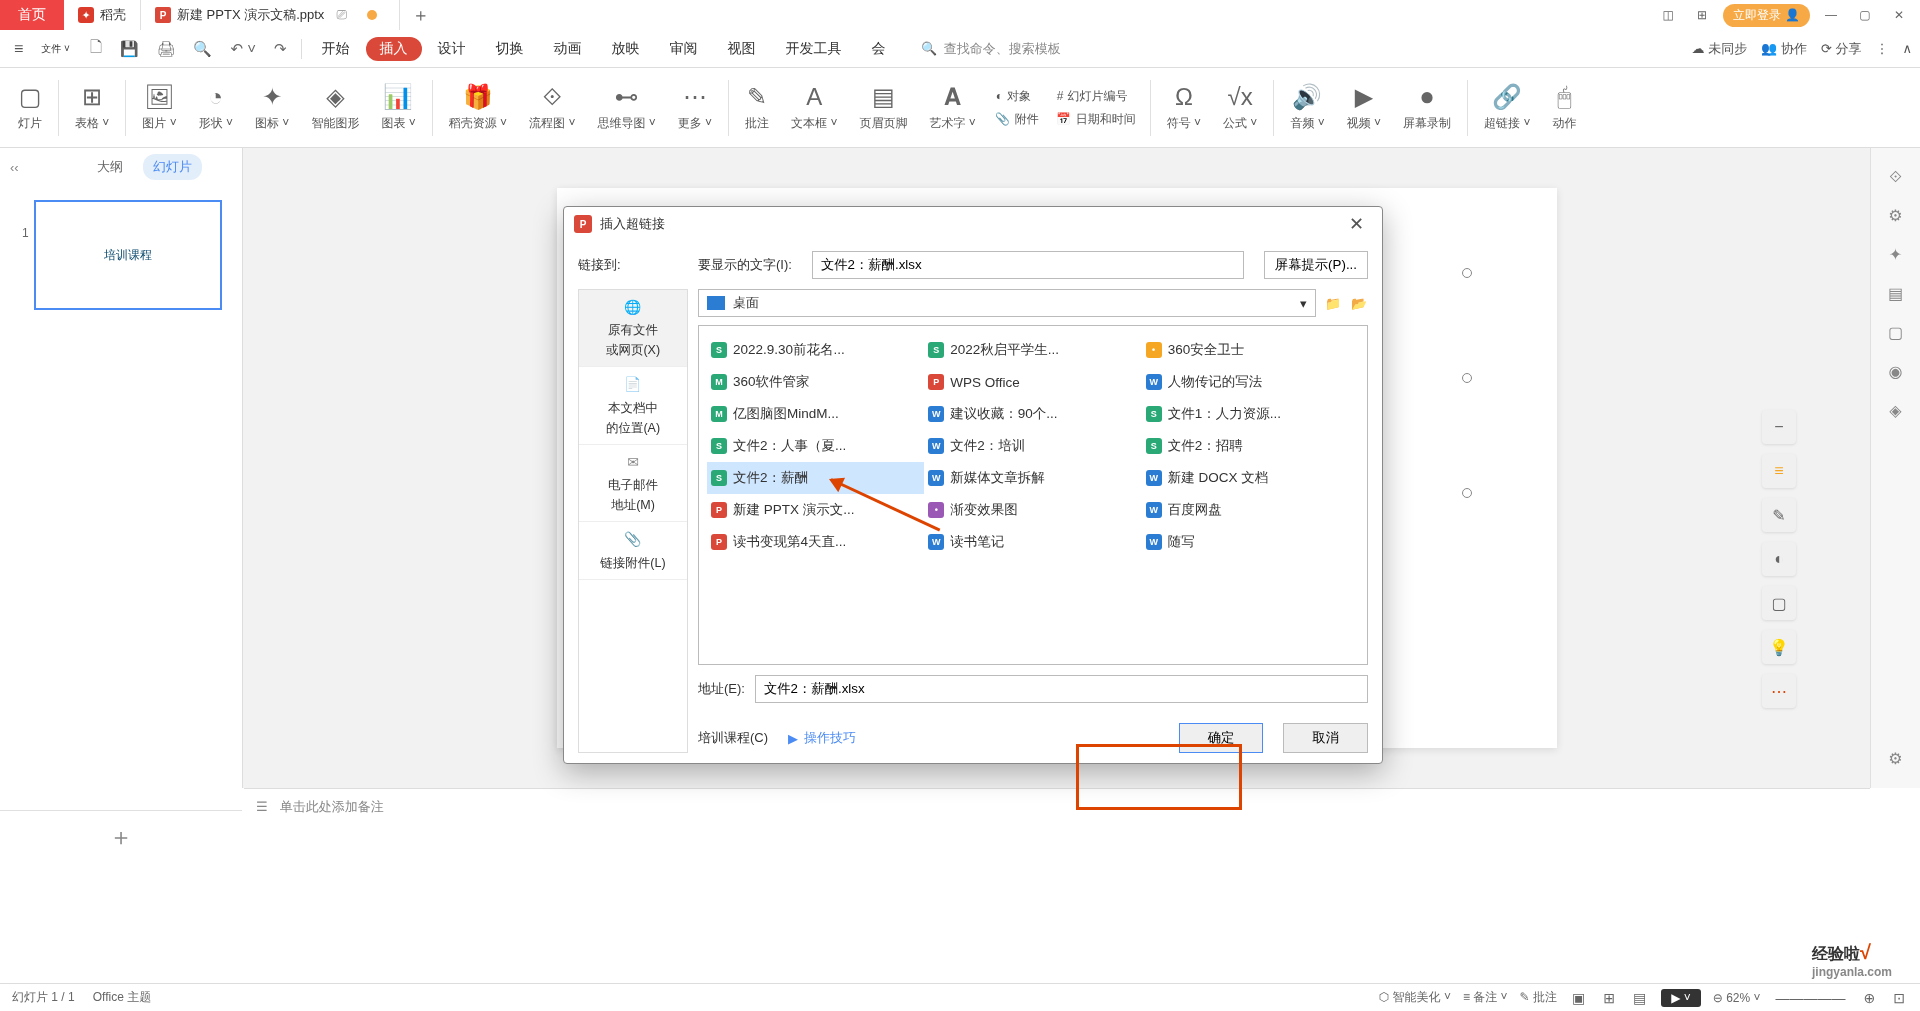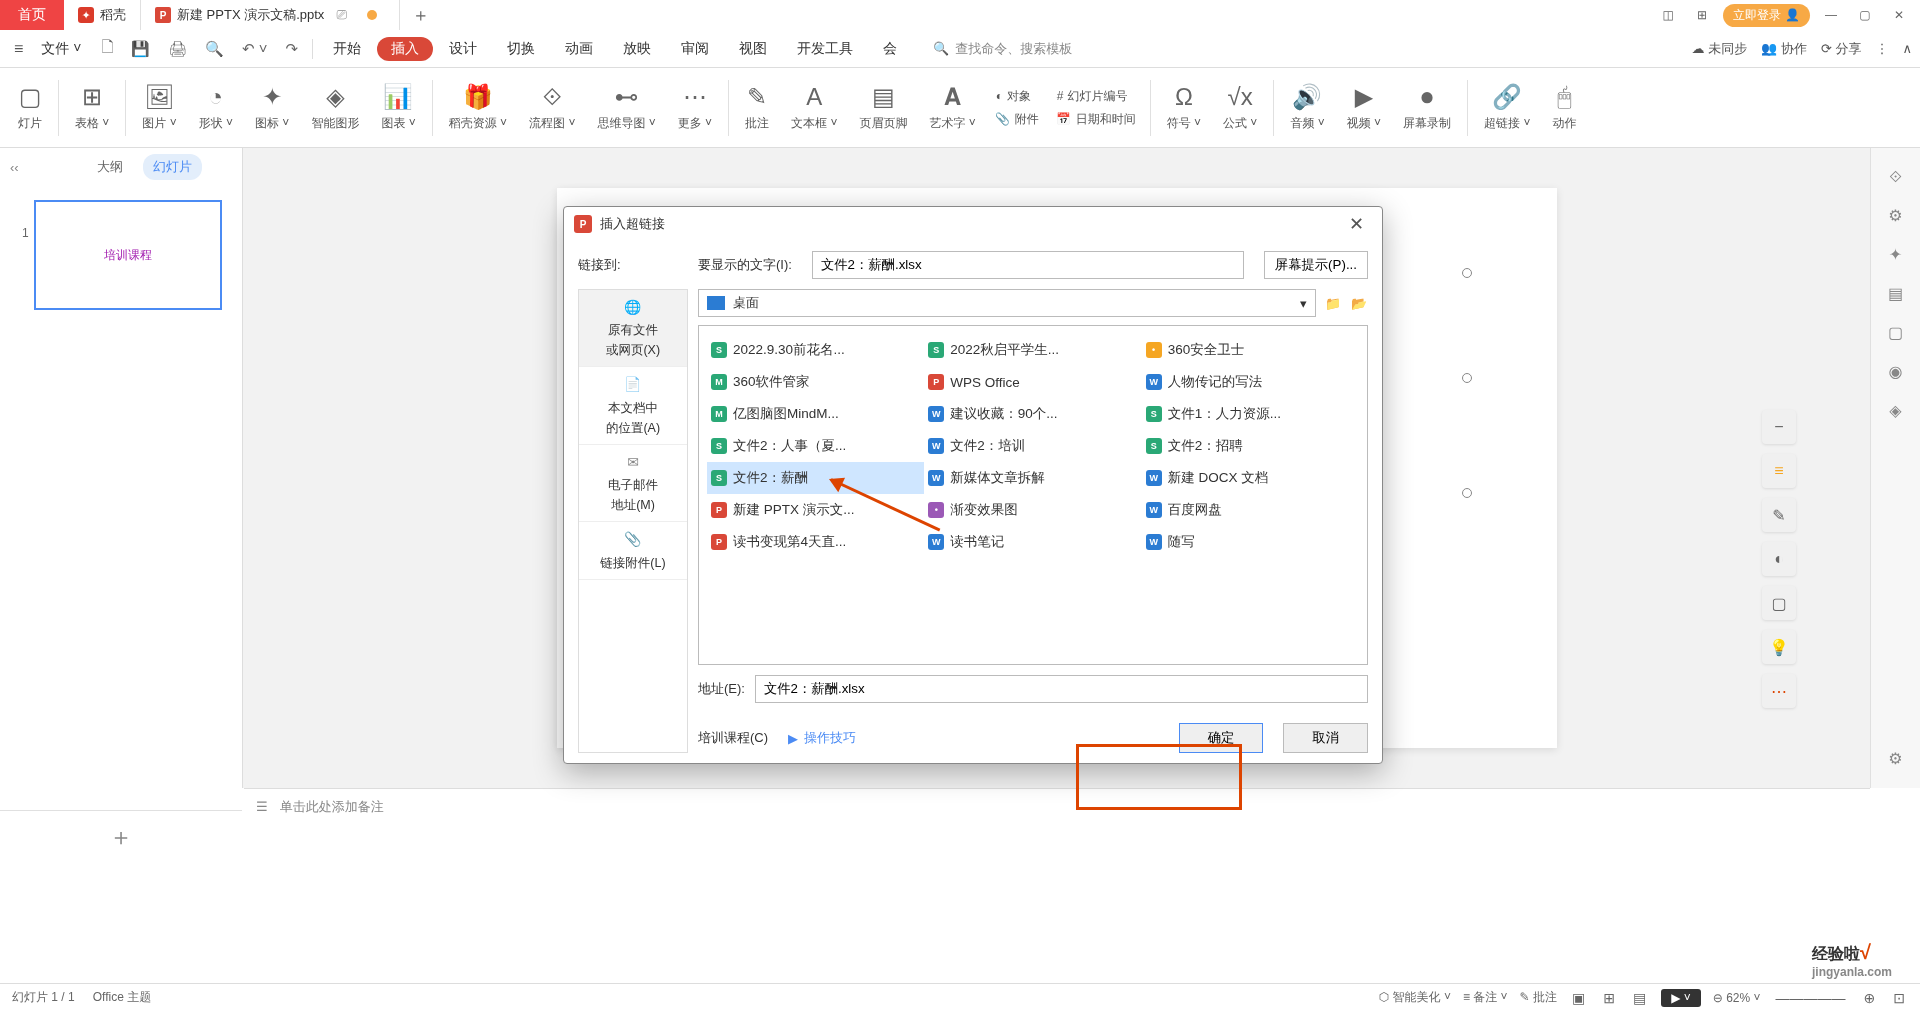--- a/index.html
+++ b/index.html
@@ -15,21 +15,21 @@
 .tab-indicator { width: 10px; height: 10px; background: #f7a945; border-radius: 50%; margin: 0 8px; }
 .tab-display { color: #888; margin: 0 6px; }
 .tab-add { padding: 0 12px; display: flex; align-items: center; color: #666; font-size: 18px; }
 .title-right { margin-left: auto; display: flex; align-items: center; gap: 8px; padding-right: 8px; }
 .btn-login { background: #f7a945; color: #fff; padding: 3px 10px; border-radius: 12px; display: flex; align-items: center; gap: 4px; font-size: 12px; }
 .win-btn { width: 26px; text-align: center; color: #666; font-size: 12px; }
 
 
 .menu-bar { height: 38px; display: flex; align-items: center; border-bottom: 1px solid #ddd; padding: 0 8px; gap: 2px; }
 .hamburger { font-size: 16px; color: #555; padding: 0 6px; }
-.menu-file { padding: 0 10px; font-size: 14px; text-align: right; }
+.menu-file { padding: 0 10px; font-size: 10px; text-align: right; }
 .mb-icon { padding: 0 8px; color: #666; font-size: 15px; }
 .mb-sep { width: 1px; height: 20px; background: #ddd; margin: 0 4px; }
 .menu-tab { padding: 0 14px; font-size: 14px; color: #333; }
 .menu-tab.active { background: #d94838; color: #fff; border-radius: 14px; padding: 3px 14px; }
 .search-box { display: flex; align-items: center; margin-left: 20px; color: #888; gap: 6px; }
 .menu-right { margin-left: auto; display: flex; align-items: center; gap: 14px; color: #555; font-size: 13px; }
 
 
 .ribbon { height: 80px; display: flex; align-items: center; border-bottom: 1px solid #ddd; padding: 0 8px; gap: 2px; }
 .rib-group { display: flex; flex-direction: column; align-items: center; justify-content: center; padding: 0 10px; gap: 4px; font-size: 12px; color: #555; }
@@ -40,21 +40,21 @@
 
 
 .main { display: flex; height: 640px; }
 .side-panel { width: 243px; border-right: 1px solid #ddd; background: #fff; }
 .side-head { display: flex; align-items: center; padding: 6px 10px; }
 .side-collapse { color: #888; }
 .side-tabs { display: flex; gap: 18px; margin-left: auto; padding-right: 30px; }
 .side-tab { padding: 4px 2px; font-size: 13px; color: #666; }
 .side-tab.active { background: #e3eefb; color: #4b8bf4; border-radius: 12px; padding: 4px 10px; }
 .slide-num { position: absolute; left: 22px; top: 226px; font-size: 12px; color: #666; }
-.thumb { margin: 14px 20px 0 34px; border: 2px solid #4b8bf4; height: 110px; background: #fff; display: flex; align-items: center; justify-content: center; font-size: 12px; color: #a21caf; }
+.thumb { margin: 14px 20px 0 34px; border: 2px solid #4b8bf4; height: 110px; background: #fff; display: flex; align-items: center; justify-content: center; font-size: 12px; color: #0c4a6e; }
 .add-slide { text-align: center; font-size: 24px; color: #888; margin-top: 500px; border-top: 1px solid #e0e0e0; padding-top: 10px; }
 
 .canvas-area { flex: 1; background: #f2f2f2; position: relative; display: flex; align-items: center; justify-content: center; }
 .slide-canvas { width: 1000px; height: 560px; background: #fff; box-shadow: 0 2px 8px rgba(0,0,0,0.1); position: relative; }
 .marker { position: absolute; width: 10px; height: 10px; border: 1px solid #888; border-radius: 50%; background: #fff; }
 
 .right-rail { width: 50px; background: #f7f7f7; border-left: 1px solid #e0e0e0; display: flex; flex-direction: column; align-items: center; padding-top: 20px; gap: 20px; color: #888; font-size: 16px; }
 .float-tools { position: absolute; right: 74px; top: 262px; display: flex; flex-direction: column; gap: 10px; }
 .float-tools > div { width: 34px; height: 34px; background: #f0f0f0; border-radius: 4px; display: flex; align-items: center; justify-content: center; color: #666; font-size: 16px; box-shadow: 0 1px 3px rgba(0,0,0,0.1); }
 

